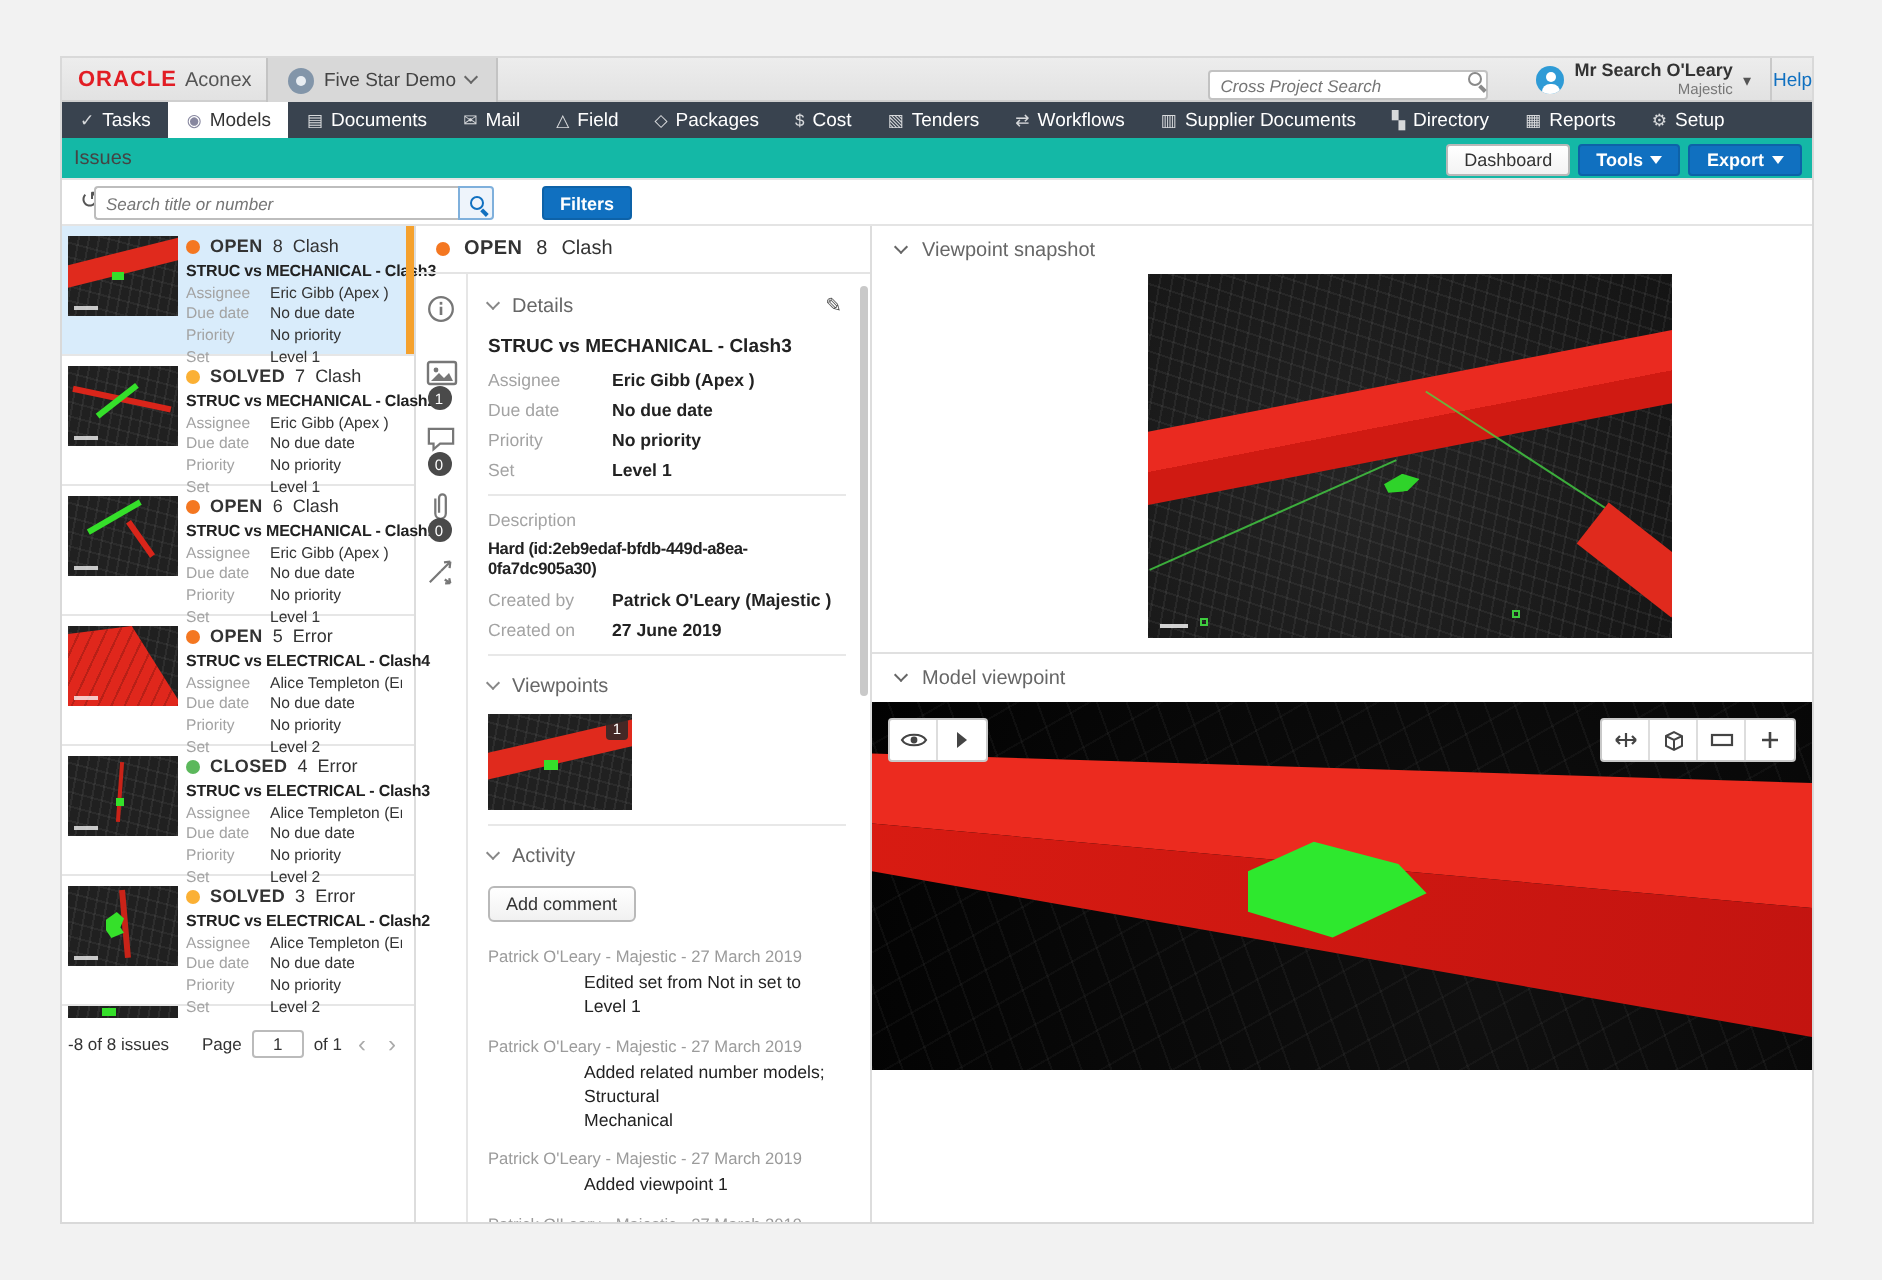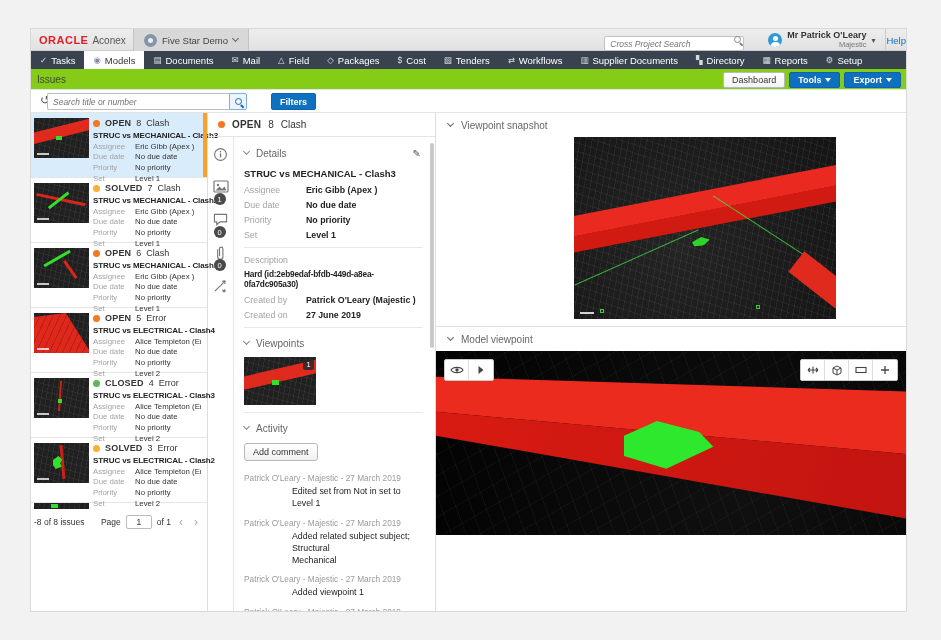--- a/index.html
+++ b/index.html
@@ -35,21 +35,21 @@
   .help { height:22px; display:flex; align-items:center; padding:0 0; border-left:1px solid #c9c9c9; color:#1070c0; font-size:9.5px; font-weight:normal; cursor:pointer; }
 
   
   .navbar { position:absolute; left:0; top:22px; width:100%; height:18px; background:#39434f; display:flex; }
   .nav-item { display:flex; align-items:center; gap:4px; padding:0 9px; font-size:9.5px; color:#fff; cursor:pointer; white-space:nowrap; }
   .nav-item .glyph { font-size:8.5px; opacity:.8; }
   .nav-item.active { background:#fff; color:#333; }
   .nav-item.active .glyph { opacity:.7; color:#557; }
 
   
-  .subheader { position:absolute; left:0; top:40px; width:100%; height:21px; background:#84cc16; border-bottom:1px solid #e4e4e4; }
+  .subheader { position:absolute; left:0; top:40px; width:100%; height:21px; background:#14b8a6; border-bottom:1px solid #e4e4e4; }
   .subheader .title { position:absolute; left:6px; top:5px; font-size:10px; color:#444; }
   .subheader .btns { position:absolute; right:5px; top:2.5px; display:flex; gap:4px; }
   .btn { height:16px; display:flex; align-items:center; gap:4px; padding:0 8px; font-size:9px; border-radius:2px; cursor:pointer; }
   .btn-white { background:linear-gradient(#fff,#f3f3f3); border:1px solid #b9b9b9; color:#333; }
   .btn-blue { background:#1070c0; border:1px solid #0d62a8; color:#fff; font-weight:bold; }
   .btn .dcar { width:0; height:0; border-left:3px solid transparent; border-right:3px solid transparent; border-top:4px solid #fff; }
 
   
   .toolbar { position:absolute; left:0; top:61px; width:100%; height:23px; border-bottom:1px solid #e4e4e4; background:#fff; }
   .refresh { position:absolute; left:9px; top:4px; font-size:12px; color:#555; cursor:pointer; line-height:1; }
@@ -176,21 +176,21 @@
       <span class="chev"></span>
     </div>
     <div class="topbar-right">
       <span class="cps">
         <input placeholder="Cross Project Search" style="">
         <span class="mag"></span>
       </span>
       <div class="user">
         <span class="user-avatar"></span>
         <span class="user-names">
-          <div class="user-name">Mr Patrick O'Leary</div>
+          <div class="user-name">Mr Search O'Leary</div>
           <div class="user-org">Majestic</div>
         </span>
         <span class="caret">▾</span>
       </div>
       <div class="help">Help</div>
     </div>
   </div>
 
   <div class="navbar">
         <div class="nav-item">
@@ -604,21 +604,21 @@
   <div class="act-entry">
     <div class="act-meta">Patrick O'Leary - Majestic - 27 March 2019</div>
     <div class="act-lines">
                     <div class="act-line">Edited set from Not in set to Level 1</div>
                   </div>
   </div>
 
   <div class="act-entry">
     <div class="act-meta">Patrick O'Leary - Majestic - 27 March 2019</div>
     <div class="act-lines">
-                    <div class="act-line">Added related subject subject;</div>
+                    <div class="act-line">Added related number models;</div>
                     <div class="act-line">Structural</div>
                     <div class="act-line">Mechanical</div>
                   </div>
   </div>
 
   <div class="act-entry">
     <div class="act-meta">Patrick O'Leary - Majestic - 27 March 2019</div>
     <div class="act-lines">
                     <div class="act-line">Added viewpoint 1</div>
                   </div>

